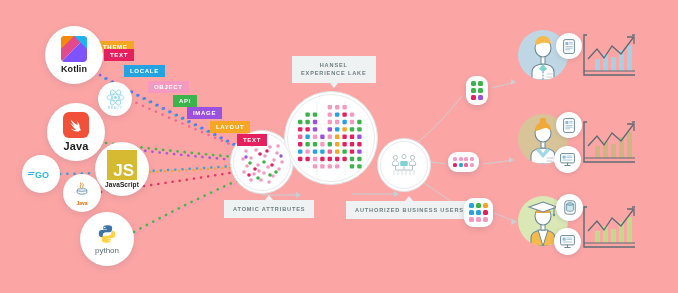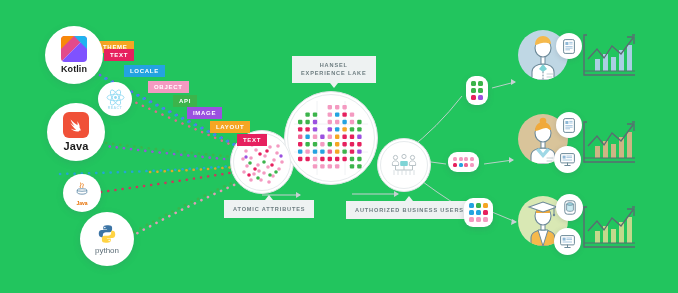--- a/index.html
+++ b/index.html
@@ -1,17 +1,17 @@
 <!DOCTYPE html>
 <html><head>
 <meta charset="utf-8">
 <style>
   html,body{margin:0;padding:0;background:#ffffff;}
   body{width:678px;height:293px;overflow:hidden;font-family:"Liberation Sans",sans-serif;}
-  #stage{position:relative;width:678px;height:293px;background:#22c55e;}
+  #stage{position:relative;width:678px;height:293px;background:#fca5a5;}
 
   .abs{position:absolute;}
 
   
   .pod{position:absolute;border-radius:50%;background:#ffffff;
        box-shadow:0 2px 7px rgba(80,90,110,.17);
        display:flex;flex-direction:column;align-items:center;justify-content:center;}
   .pod .logo-cap{font-weight:bold;color:#1b1b1b;letter-spacing:.1px;line-height:1;}
 
   
@@ -141,21 +141,33 @@
 
   <div class="pod" style="left:47px;top:103px;width:58px;height:58px;z-index:6;">
     <div class="swift-mark">
       <svg width="18" height="18" viewBox="0 0 24 24">
           <path d="M15.5 20.5c-3.2.9-7.6-.6-10.6-3.7 2.5 1.5 5.3 2.1 7.3 1.6C9.5 16.4 6.4 12.7 4.6 9.3c1.9 1.8 4.5 3.8 5.6 4.3C8 11.3 5.6 7.6 4.8 4.6c2.9 3 7.4 6.6 9.1 7.6.5-1.6.4-3.5-.8-5.4 2.6 2.7 4.3 6 3.7 8.9.9 1.1 1.5 2.4 1.6 4.1-.9-.6-1.9-.9-2.9.7z" fill="#fff"></path>
         </svg>
     </div>
     <div class="logo-cap" style="font-size:11px;margin-top:3px;">Java</div>
   </div>
 
-
+  <div class="pod" style="left:22px;top:155px;width:38px;height:38px;z-index:6;">
+    <svg width="26" height="12" viewBox="0 0 52 24">
+      <path d="M2 9h10M1 13h9" stroke="#29b5e8" stroke-width="2.4" stroke-linecap="round"></path>
+      <text x="14" y="19" font-family="Liberation Sans, sans-serif" font-size="18" font-weight="bold" fill="#29b5e8">GO</text>
+    </svg>
+  </div>
+
+  <div class="pod" style="left:95px;top:142px;width:54px;height:54px;z-index:6;">
+    <div class="js-mark">
+        <span>JS</span>
+      </div>
+    <div class="logo-cap" style="font-size:6.5px;margin-top:2px;">JavaScript</div>
+  </div>
 
   <div class="pod" style="left:63px;top:174px;width:38px;height:38px;z-index:7;">
     <svg width="16" height="18" viewBox="0 0 20 22">
       <path d="M8 2c3 2-2 4 0 6" stroke="#e76f00" stroke-width="1.1" fill="none" stroke-linecap="round"></path>
       <path d="M11 3c2.5 2-1.5 3.5 0 5" stroke="#e76f00" stroke-width="1" fill="none" stroke-linecap="round"></path>
       <ellipse cx="10" cy="11" rx="6" ry="1.6" fill="none" stroke="#5382a1" stroke-width="1"></ellipse>
       <path d="M4 11v3c0 1.3 2.7 2.2 6 2.2s6-.9 6-2.2v-3" fill="none" stroke="#5382a1" stroke-width="1"></path>
     </svg>
     <div style="font-size:5px;color:#e76f00;font-weight:bold;margin-top:1px;">Java</div>
   </div>

